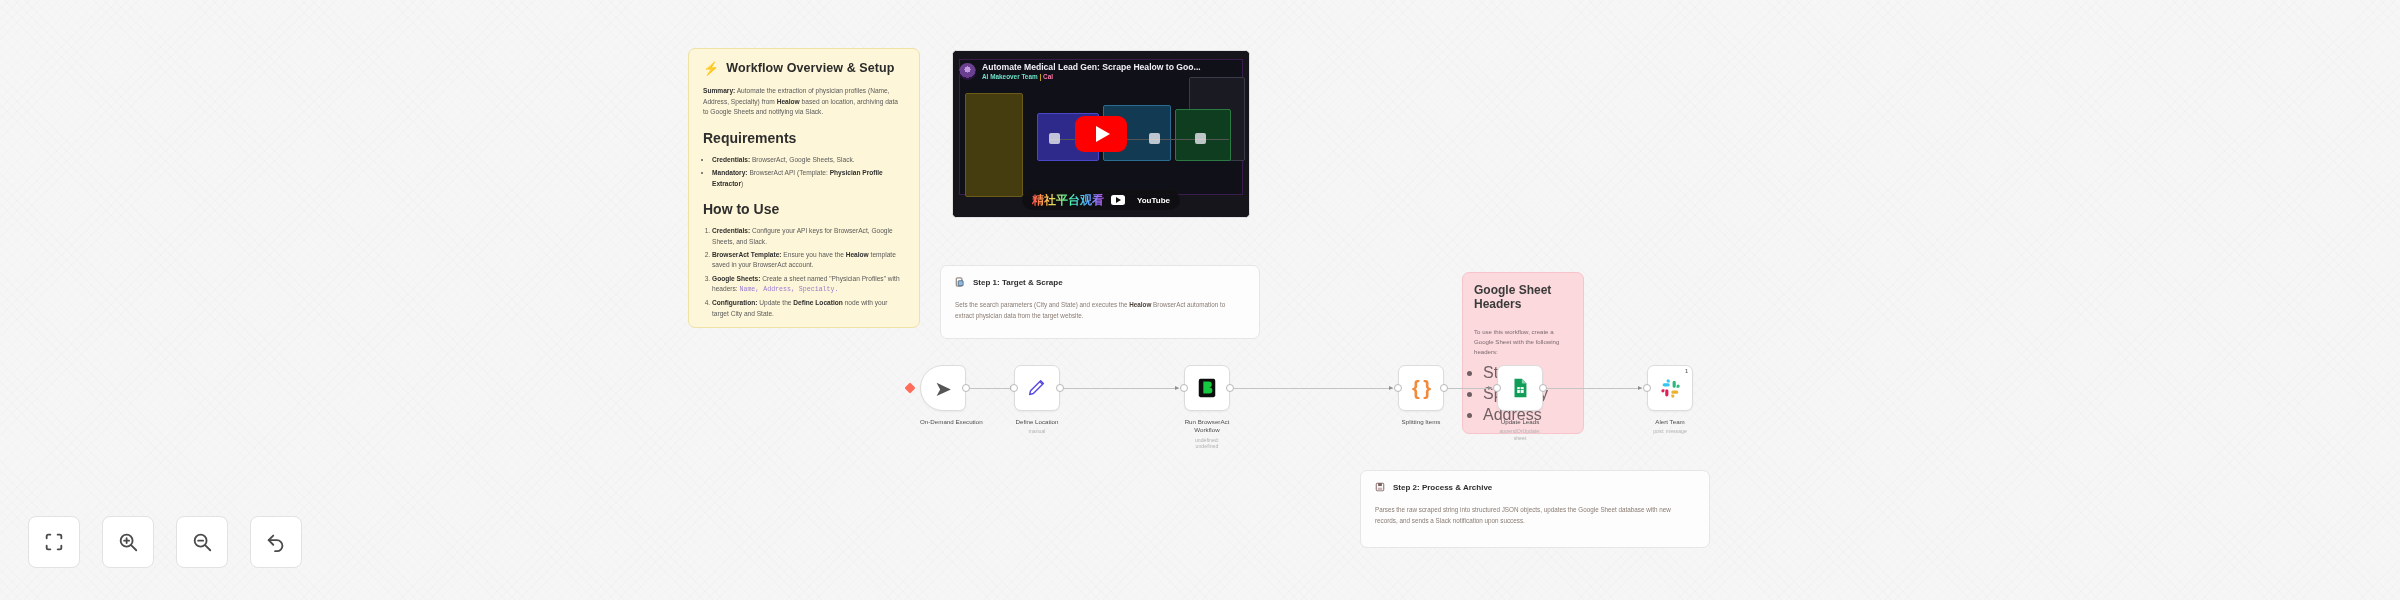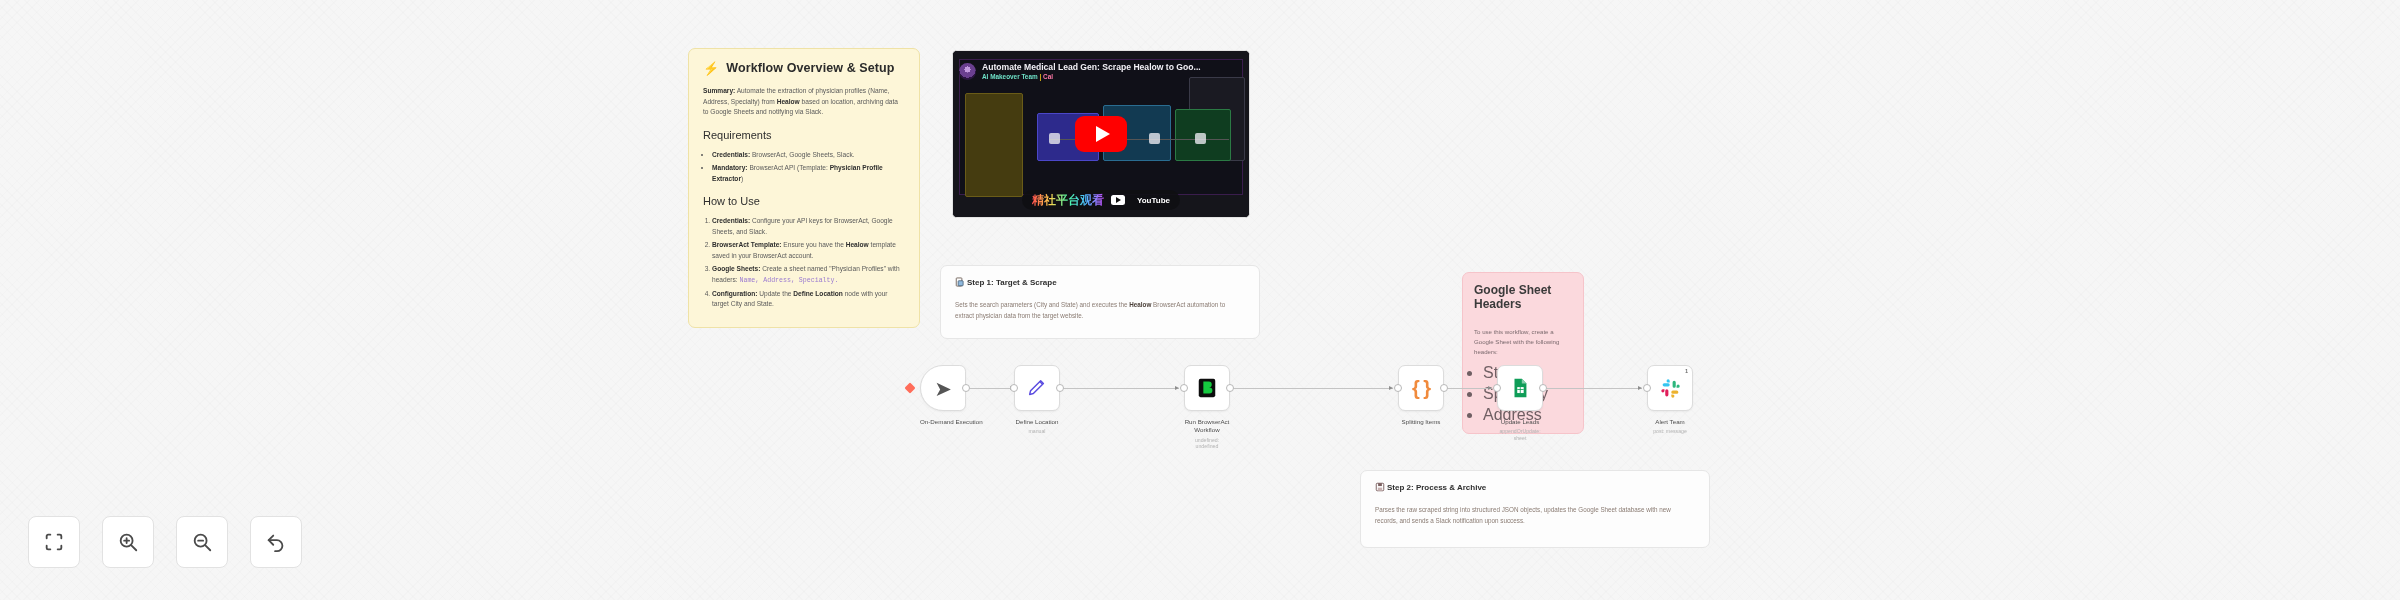--- a/index.html
+++ b/index.html
@@ -31,21 +31,21 @@
   .note-yellow .n-title {
     display: flex; align-items: center; gap: 7px;
     font-size: 12.5px; font-weight: 700; color: #2b2b2b;
     margin-bottom: 11px; letter-spacing: .1px;
   }
   .note-yellow .n-title .bolt { font-size: 13px; color: #e8b10a; line-height: 1; }
   .nbody { font-size: 6.6px; line-height: 1.62; color: #5a5a5a; }
   .nbody b { color: #2e2e2e; }
   .nbody p { margin-bottom: 9px; }
   .nbody h4 {
-    font-size: 11px; color: #2e2e2e; font-weight: 400;
+    font-size: 14px; color: #2e2e2e; font-weight: 700;
     margin: 0 0 5px 0;
   }
   .nbody ul, .nbody ol { margin: 0 0 9px 9px; }
   .nbody li { margin-bottom: 2.5px; }
   .nbody code { font-family: "Liberation Mono", monospace; color: #9a7ad1; }
 
   
   .video {
     position: absolute; left: 952px; top: 50px;
     width: 298px; height: 168px;
@@ -125,21 +125,21 @@
   }
   .yt-mark .yt-text { font-size: 8px; font-weight: 700; color: #fff; }
 
   
   .note-step {
     background: #fdfdfd;
     border: 1px solid #e6e6e6;
     padding: 11px 14px;
   }
   .note-step .s-title {
-    display: flex; align-items: center; gap: 2px;
+    display: flex; align-items: center; gap: 8px;
     font-size: 8px; font-weight: 700; color: #2e2e2e; margin-bottom: 12px;
   }
   .note-step .s-body { font-size: 6.3px; line-height: 1.75; color: #8a7b72; }
   .note-step .s-body b { color: #4a3f38; }
   .note-step1 { left: 940px; top: 265px; width: 320px; height: 74px; }
   .note-step2 { left: 1360px; top: 470px; width: 350px; height: 78px; }
 
   
   .note-pink {
     left: 1462px; top: 272px; width: 122px; height: 162px;

